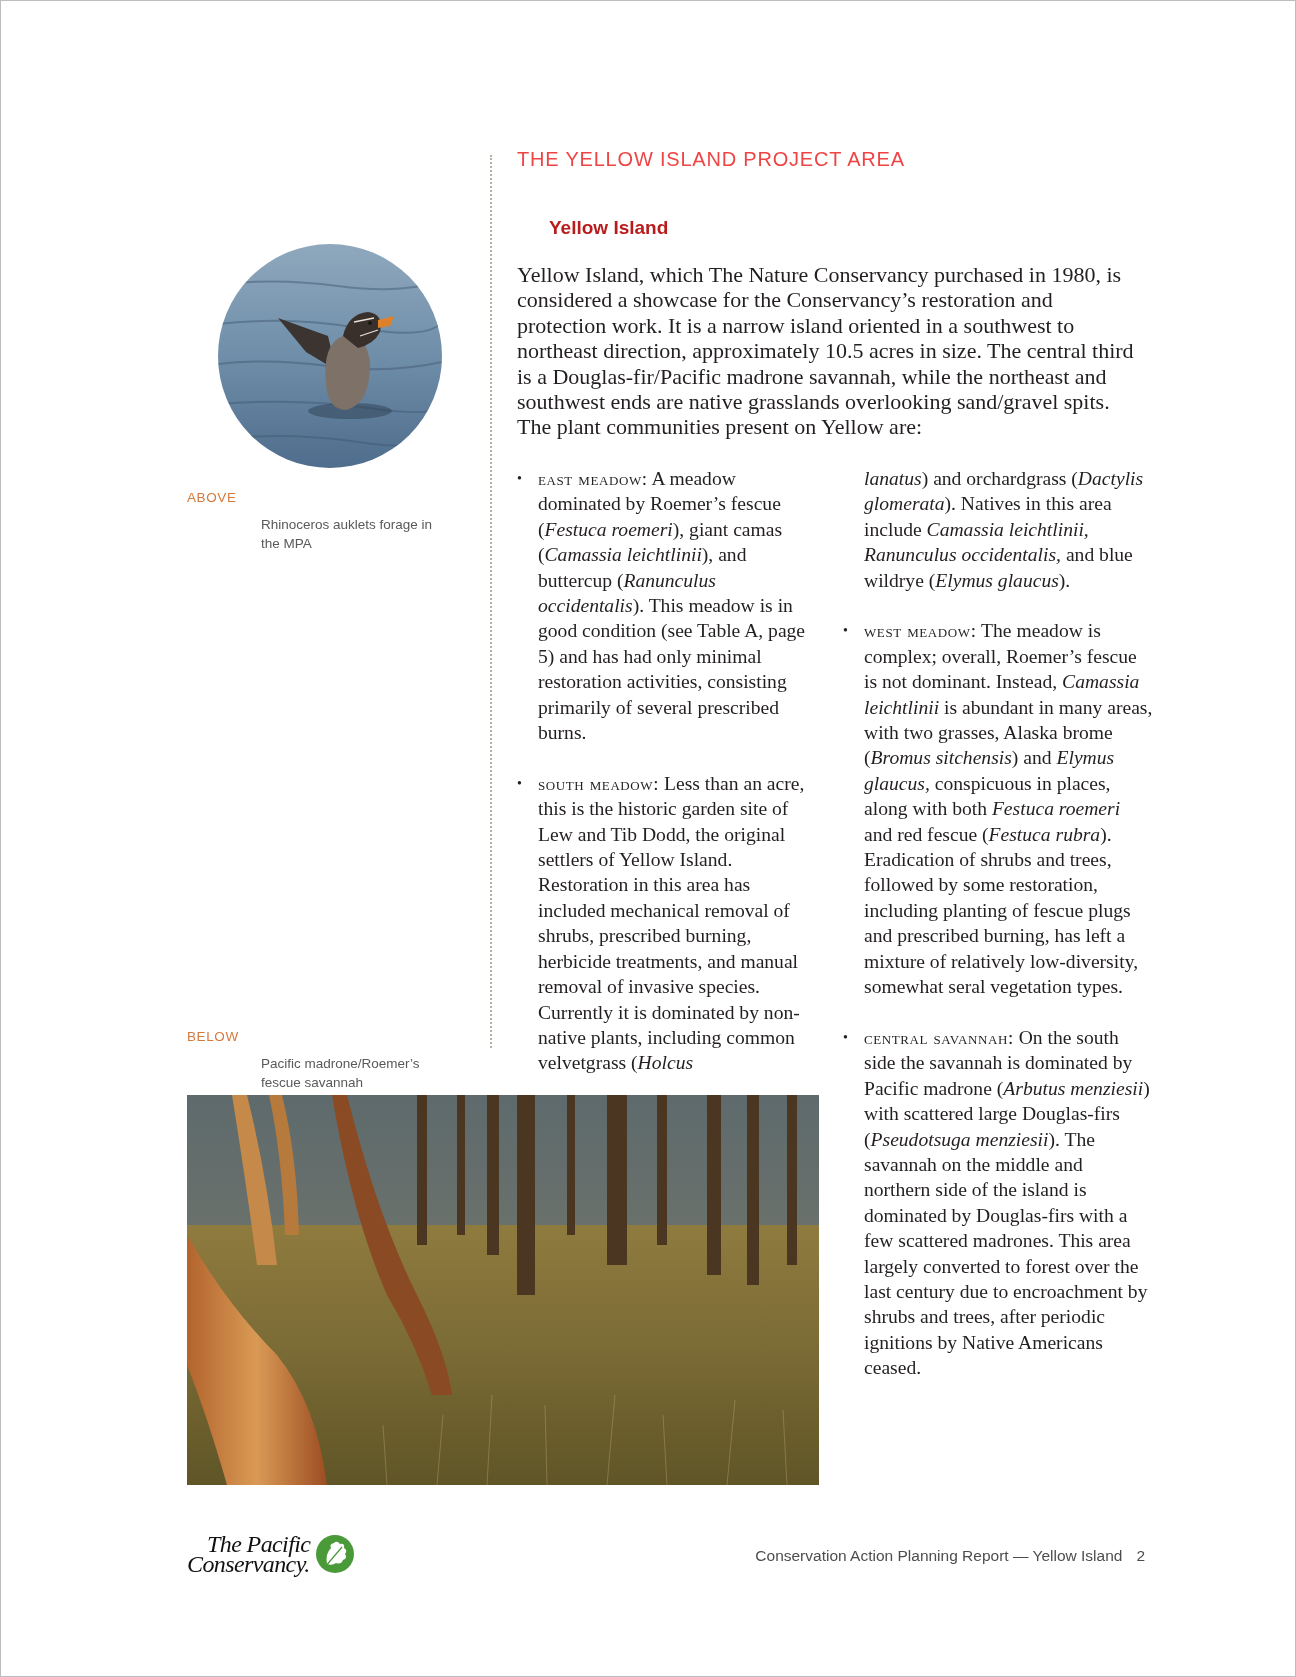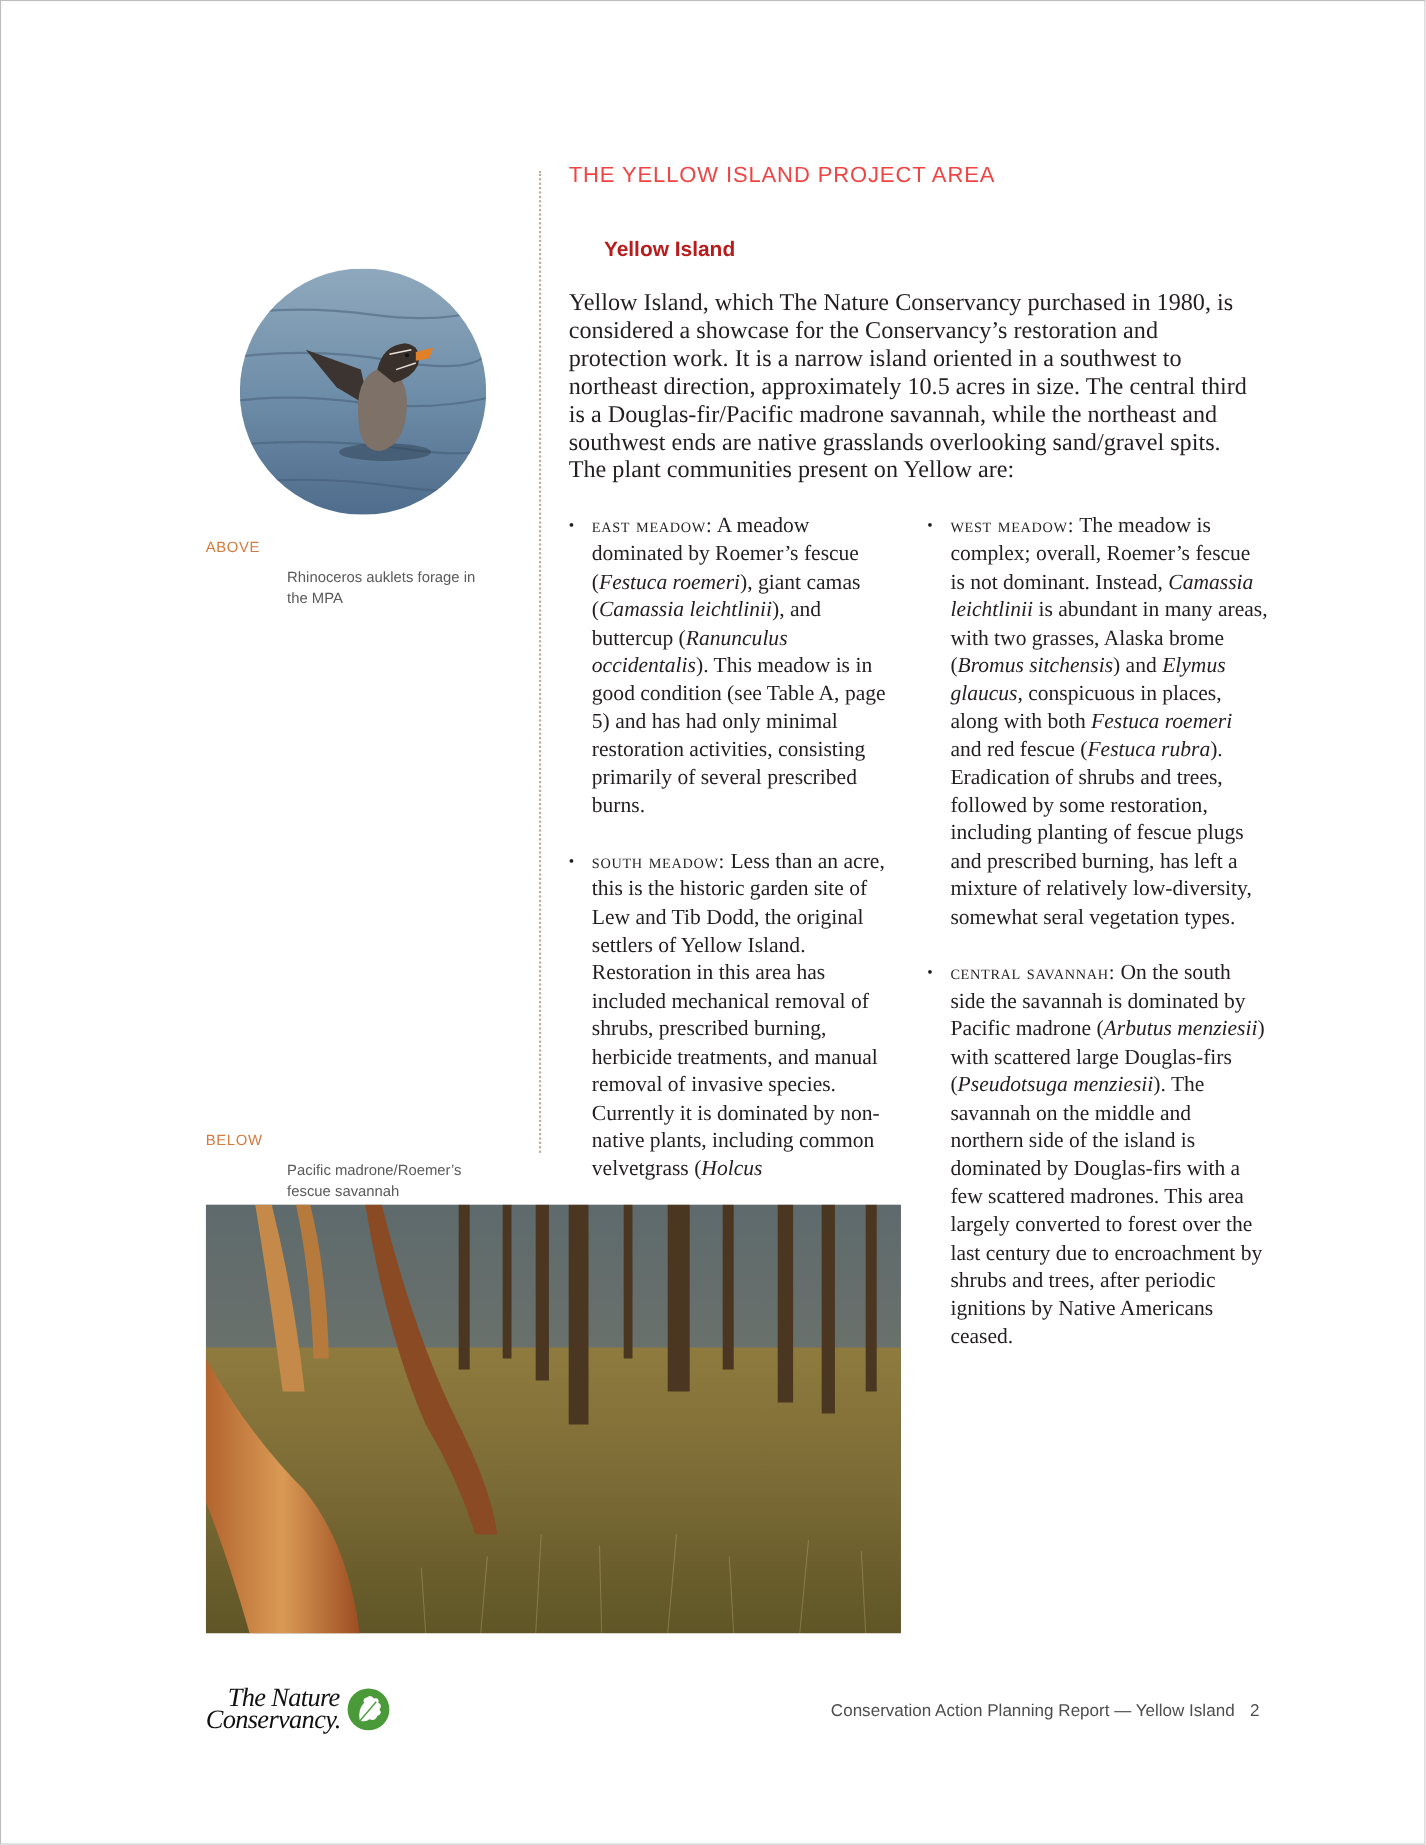--- a/index.html
+++ b/index.html
@@ -96,20 +96,23 @@
     <span class="bullet">•</span>
     <span class="lead">east meadow:</span><span> A meadow dominated by Roemer’s fescue (</span><i>Festuca roemeri</i><span>), giant camas (</span><i>Camassia leichtlinii</i><span>), and buttercup (</span><i>Ranunculus occidentalis</i><span>). This meadow is in good condition (see Table A, page 5) and has had only minimal restoration activities, consisting primarily of several prescribed burns.</span>
   </div>
   <div class="item">
     <span class="bullet">•</span>
     <span class="lead">south meadow:</span><span> Less than an acre, this is the historic garden site of Lew and Tib Dodd, the original settlers of Yellow Island. Restoration in this area has included mechanical removal of shrubs, prescribed burning, herbicide treatments, and manual removal of invasive species. Currently it is dominated by non-native plants, including common velvetgrass (</span><i>Holcus</i>
   </div>
 </div>
 
 <div class="col col2">
+  <div class="cont">
+    <i>lanatus</i><span>) and orchardgrass (</span><i>Dactylis glomerata</i><span>). Natives in this area include </span><i>Camassia leichtlinii, Ranunculus occidentalis,</i><span> and blue wildrye (</span><i>Elymus glaucus</i><span>).</span>
+  </div>
   <div class="item">
     <span class="bullet">•</span>
     <span class="lead">west meadow:</span><span> The meadow is complex; overall, Roemer’s fescue is not dominant. Instead, </span><i>Camassia leichtlinii</i><span> is abundant in many areas, with two grasses, Alaska brome (</span><i>Bromus sitchensis</i><span>) and </span><i>Elymus glaucus,</i><span> conspicuous in places, along with both </span><i>Festuca roemeri</i><span> and red fescue (</span><i>Festuca rubra</i><span>). Eradication of shrubs and trees, followed by some restoration, including planting of fescue plugs and prescribed burning, has left a mixture of relatively low-diversity, somewhat seral vegetation types.</span>
   </div>
   <div class="item">
     <span class="bullet">•</span>
     <span class="lead">central savannah:</span><span> On the south side the savannah is dominated by Pacific madrone (</span><i>Arbutus menziesii</i><span>) with scattered large Douglas-firs (</span><i>Pseudotsuga menziesii</i><span>). The savannah on the middle and northern side of the island is dominated by Douglas-firs with a few scattered madrones. This area largely converted to forest over the last century due to encroachment by shrubs and trees, after periodic ignitions by Native Americans ceased.</span>
   </div>
 </div>
 
@@ -159,21 +162,21 @@
         <path d="M540 390 L548 305"></path>
         <path d="M600 390 L596 315"></path>
       <path d="M250 390 L256 320"></path>
         <path d="M200 390 L196 330"></path>
     </g>
   </svg>
 </div>
 
 <div class="footer-logo">
   <div class="logo-text">
-    <span class="l1">The Nature</span>
+    <span class="l1">The Pacific</span>
     <span class="l2">Conservancy.</span>
   </div>
   <svg class="logo-leaf" viewBox="0 0 40 40">
     <circle cx="20" cy="20" r="19" fill="#4a9a3a"></circle>
     <path d="M12 30 Q10 20 16 14 Q14 10 19 9 Q22 6 25 10 Q30 9 29 14 Q33 16 30 20 Q33 24 28 26 Q26 31 21 29 Q17 32 12 30 Z" fill="#ffffff"></path>
     <path d="M10 33 L27 13" stroke="#4a9a3a" stroke-width="1.2"></path>
   </svg>
 </div>
 
 <div class="footer-text">

